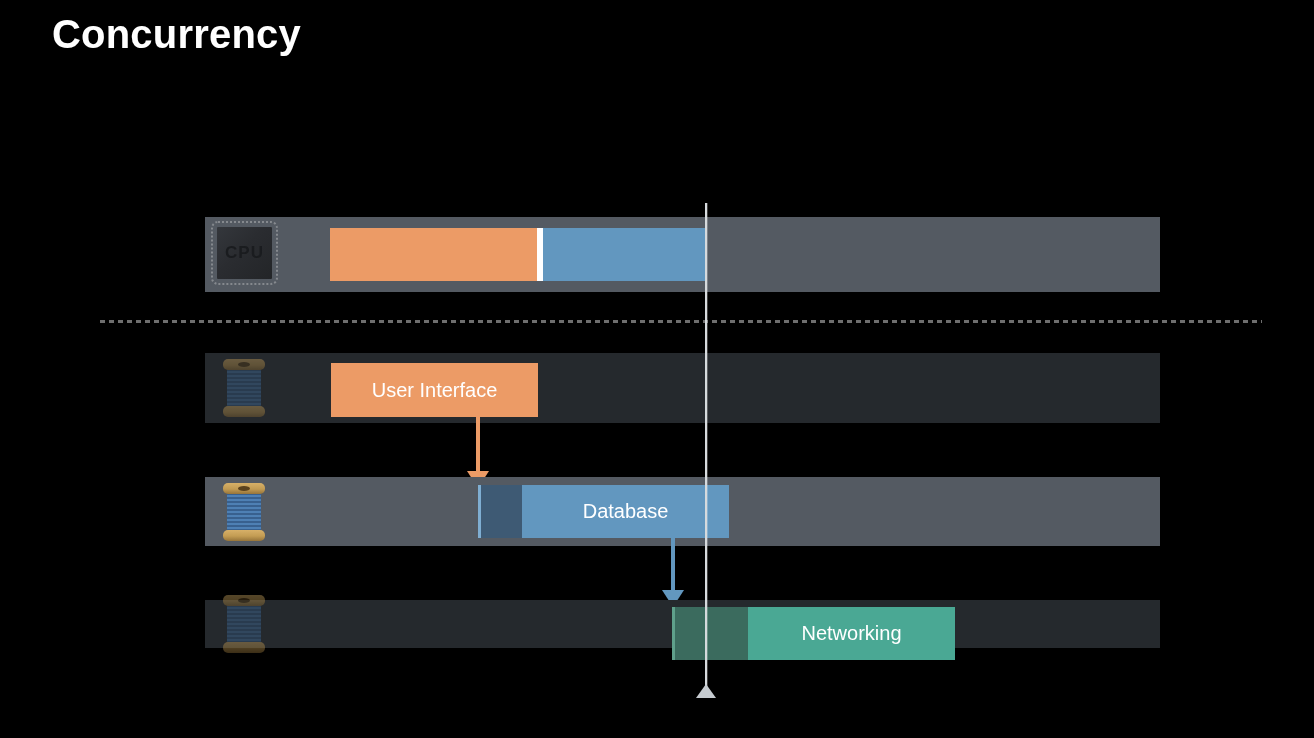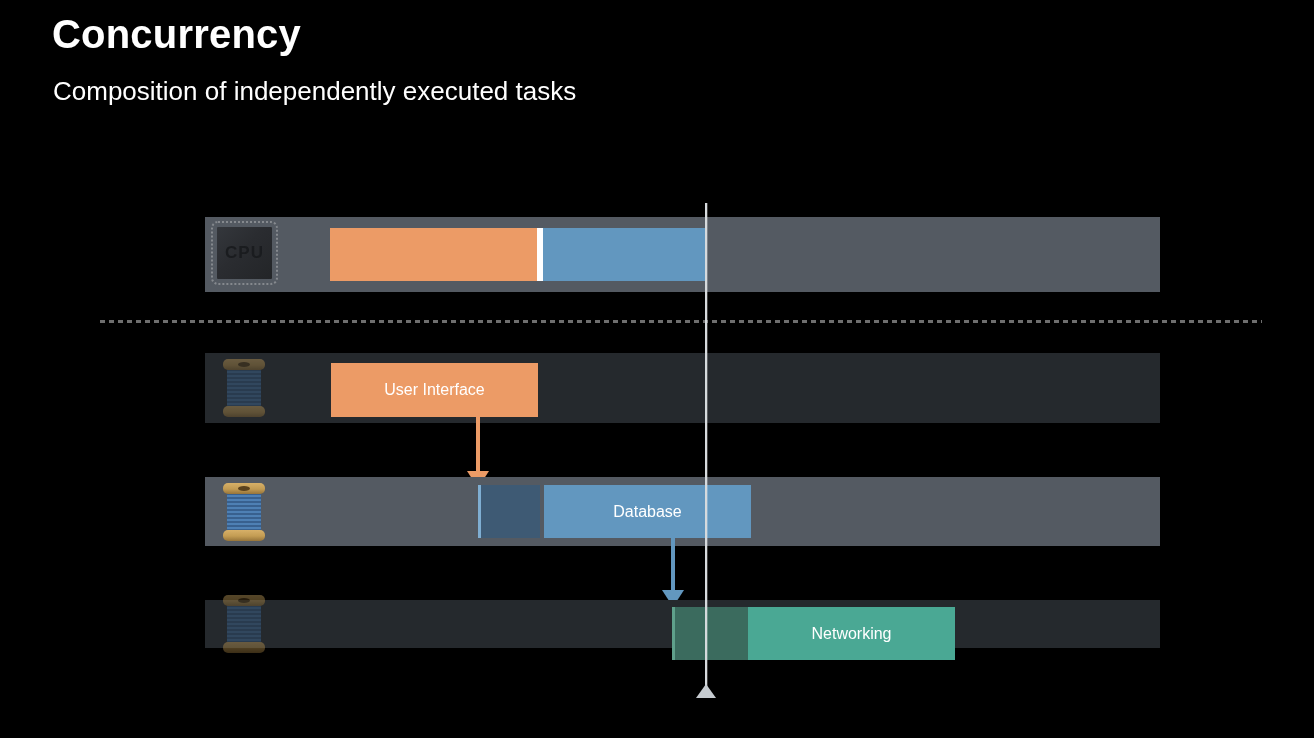--- a/index.html
+++ b/index.html
@@ -42,28 +42,28 @@
   }
   .spool .cap.bottom { bottom:0; }
   .spool .body {
     position:absolute; left:4px; top:8px; width:34px; height:42px;
     background:repeating-linear-gradient(180deg,#4e80b4 0px,#4e80b4 2px,#38608e 2px,#38608e 4px);
   }
 
   
   .bar {
     position:absolute; height:53px; display:flex; align-items:center; justify-content:center;
-    font-size:16px; color:#fff; white-space:nowrap;
+    font-size:20px; color:#fff; white-space:nowrap;
   }
   .bar-cpu-ui     { left:125px; top:11px; width:207px; background:#EC9B66; }
   .bar-cpu-gap    { left:332px; top:11px; width:6px;  height:53px; position:absolute; background:#fff; }
   .bar-cpu-db     { left:338px; top:11px; width:163px; background:#6297BF; }
   .bar-ui         { left:126px; top:10px; width:207px; height:54px; background:#EC9B66; }
   .seg-db-lead    { left:273px; top:8px;  width:62px;  background:#3E5A74; border-left:3px solid #7FAED2; box-sizing:border-box; }
-  .bar-db         { left:339px; top:8px;  width:207px; background:#6297BF; }
+  .bar-db         { left:317px; top:8px;  width:207px; background:#6297BF; }
   .seg-nw-lead    { left:467px; top:7px;  width:76px;  background:#3B6B5E; border-left:3px solid #5FA08B; box-sizing:border-box; }
   .bar-nw         { left:543px; top:7px;  width:207px; background:#4AA894; }
 
   
   .dotted {
     position:absolute; left:100px; top:320px; width:1162px; height:3px;
     background:repeating-linear-gradient(90deg,#6E6E6E 0 5px,transparent 5px 9px);
   }
 
   
@@ -84,21 +84,20 @@
     border-left:10px solid transparent; border-right:10px solid transparent;
     border-bottom:14px solid #C6CBD0;
   }
 </style>
 </head>
 <body>
 
 <div class="slide">
 
   <div class="title">Concurrency</div>
-  <div class="subtitle">Composition of independently executed tasks</div>
 
   <div class="row active row-cpu">
     <div class="chip">
       <span>CPU</span>
     </div>
     <div class="bar bar-cpu-ui"></div>
     <div class="bar-cpu-gap"></div>
     <div class="bar bar-cpu-db"></div>
   </div>
 

